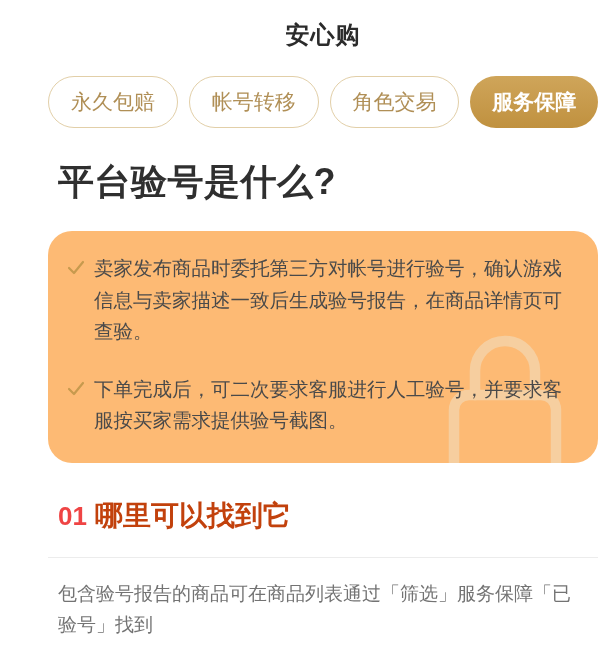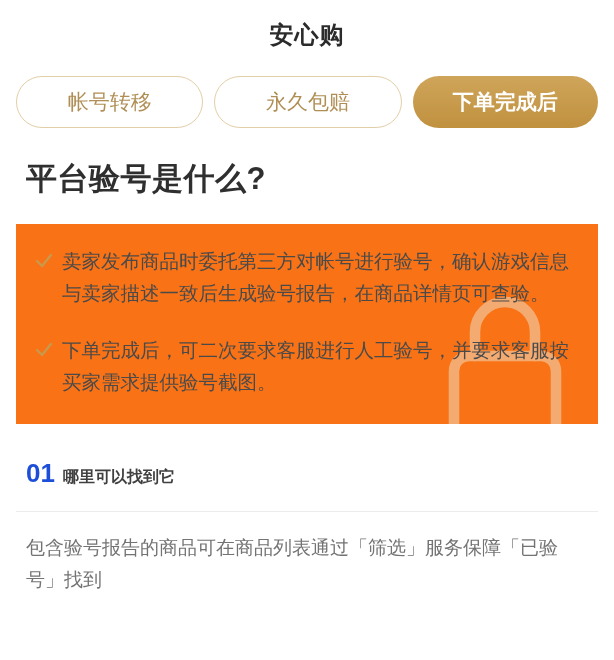--- a/index.html
+++ b/index.html
@@ -14,20 +14,21 @@
     color: #3b3b3b;
     overflow: hidden;
     position: relative;
   }
 
   .page {
     width: 614px;
     height: 660px;
     position: relative;
     box-sizing: border-box;
+    padding-left: 32px;
   }
 
   
   .header {
     height: 70px;
     display: flex;
     align-items: center;
     justify-content: center;
   }
   .header-title {
@@ -66,31 +67,31 @@
     background: #c79a4e;
     background: linear-gradient(180deg, #cfa55a 0%, #c0913f 100%);
     color: #ffffff;
     border: none;
     font-weight: bold;
   }
 
   
   .question {
     margin: 30px 0 0 26px;
-    font-size: 31px;
+    font-size: 36px;
     font-weight: bold;
     color: #2f2f2f;
     letter-spacing: 0.5px;
   }
 
   
   .info-card {
     margin: 24px 16px 0 16px;
-    background: #f97316;
-    border-radius: 0;
+    background: #fdba74;
+    border-radius: 24px;
     padding: 22px 20px 26px 18px;
     box-sizing: border-box;
     position: relative;
     overflow: hidden;
   }
   .lock-watermark {
     position: absolute;
     right: 18px;
     bottom: -34px;
     width: 150px;
@@ -127,28 +128,28 @@
 
   
   .section {
     margin: 34px 0 0 26px;
     display: flex;
     align-items: baseline;
   }
   .section-num {
     font-size: 26px;
     font-weight: bold;
-    color: #1d4ed8;
+    color: #ef4444;
     margin-right: 8px;
     font-family: "Liberation Sans", sans-serif;
   }
   .section-title {
-    font-size: 16px;
-    font-weight: bold;
-    color: #404040;
+    font-size: 28px;
+    font-weight: bold;
+    color: #c2410c;
   }
 
   .divider {
     margin: 22px 16px 0 16px;
     height: 1px;
     background: #ececec;
   }
 
   .section-body {
     margin: 20px 26px 0 26px;
@@ -161,27 +162,30 @@
 <body>
 
 <div class="page">
 
   <div class="header">
     <div class="header-title">安心购</div>
   </div>
 
   <div class="tabs">
     <div class="tab tab-inactive">
+      <span>永久包赔</span>
+    </div>
+    <div class="tab tab-inactive">
       <span>帐号转移</span>
     </div>
     <div class="tab tab-inactive">
-      <span>永久包赔</span>
+      <span>角色交易</span>
     </div>
     <div class="tab tab-active">
-      <span>下单完成后</span>
+      <span>服务保障</span>
     </div>
   </div>
 
   <div class="question">平台验号是什么?</div>
 
   <div class="info-card">
 
     <div class="lock-watermark">
       <svg viewBox="0 0 100 120" width="150" height="180" xmlns="http://www.w3.org/2000/svg">
         <path d="M30 52 V36 a20 20 0 0 1 40 0 V52" fill="none" stroke="#f0e3cb" stroke-width="7" stroke-linecap="round"></path>

